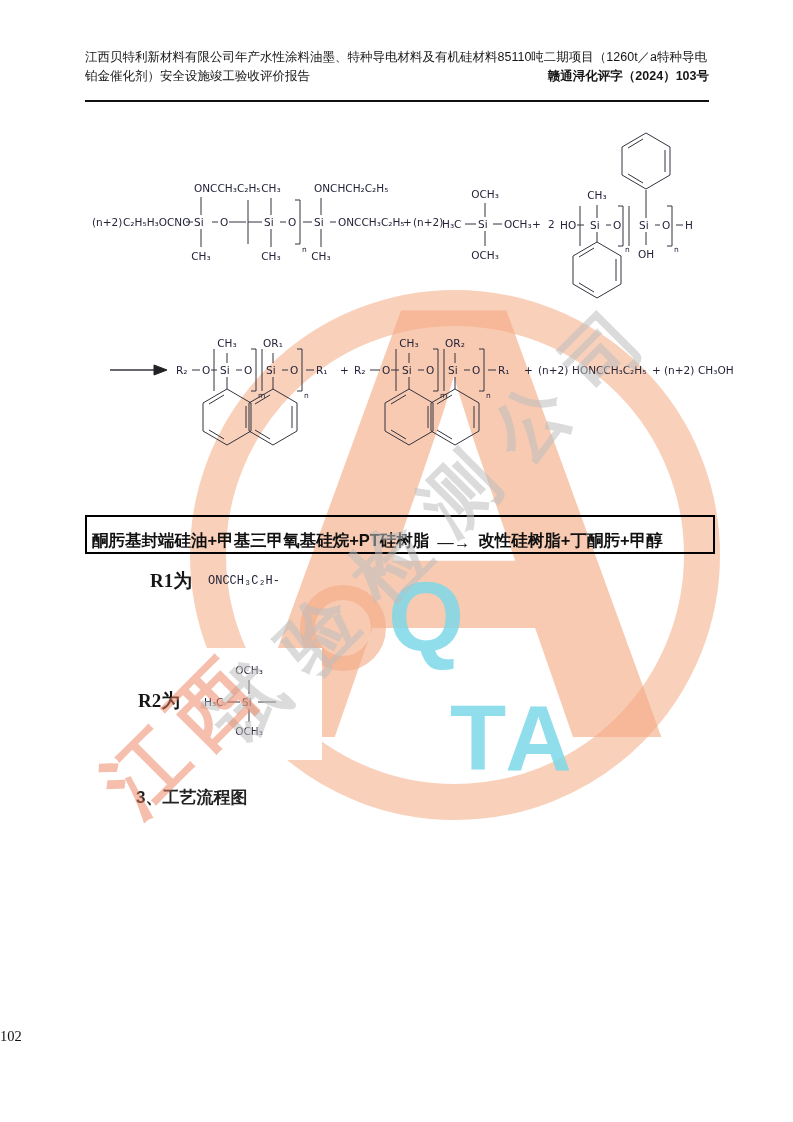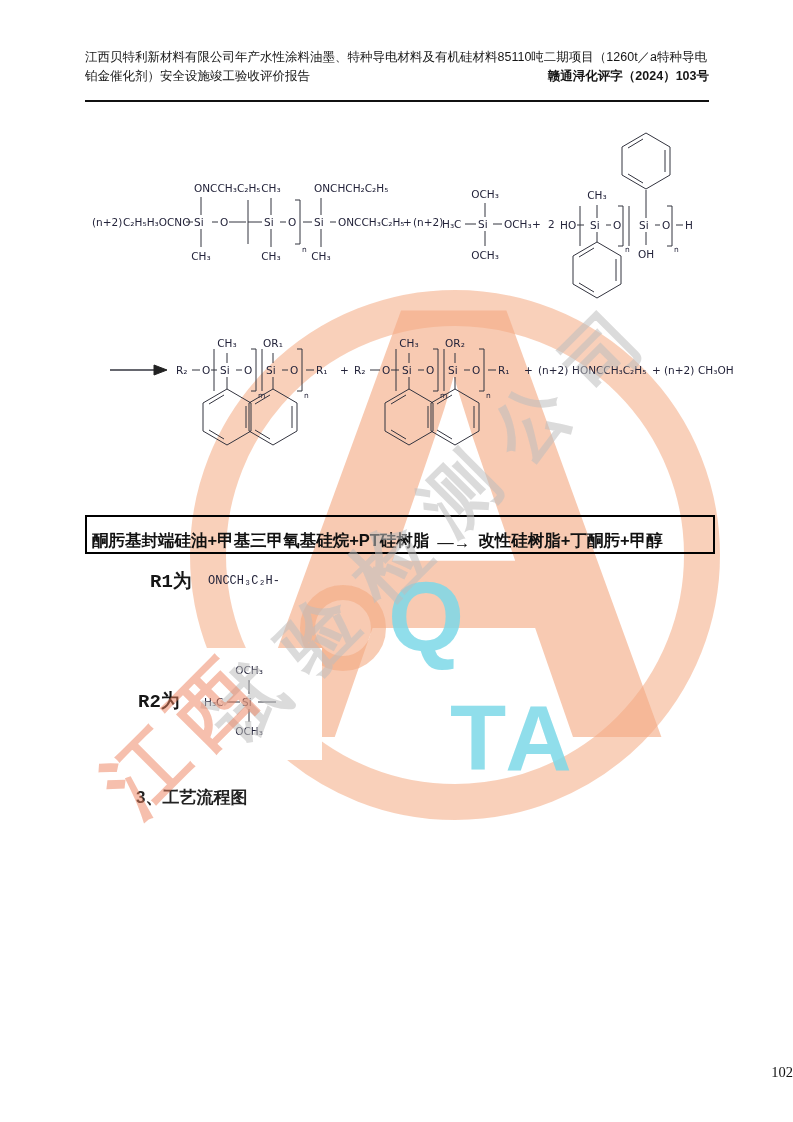--- a/index.html
+++ b/index.html
@@ -21,28 +21,28 @@
   svg text.sub{font-size:7.5px;}
   svg line, svg path, svg polygon{stroke:#33343f;stroke-width:1;fill:none;}
   svg polygon.head{fill:#222;stroke:#222;}
 
   
   .caption{left:85px;top:515px;width:616px;height:35px;border:2px solid #000;
            display:flex;align-items:flex-end;padding:0 5px;font-size:16.5px;font-weight:600;
            color:#111;background:transparent;white-space:nowrap;}
   .caption .arrow{margin:0 8px;font-weight:400;}
 
-  .rlabel{font-family:Liberation Mono, monospace;font-weight:700;font-size:19px;color:#161616;}
+  .rlabel{font-family:Liberation Serif, serif;font-weight:700;font-size:19px;color:#161616;}
   .formula{font-family:Liberation Mono, monospace;font-size:12px;color:#23233a;}
 
   .r2box{left:196px;top:648px;width:126px;height:112px;background:#ffffff;}
 
   .heading{left:136px;top:786px;font-size:17px;color:#222;font-weight:bold;}
-  .pageno{left:0;top:1028px;width:100%;text-align:right;
-          font-family:"Liberation Serif",serif;font-size:14.5px;color:#111;margin-top:36px;}
+  .pageno{left:0;top:1028px;width:100%;text-align:left;
+          font-family:"Liberation Serif",serif;font-size:14.5px;color:#111;}
 
   
   .ring{left:190px;top:290px;width:530px;height:530px;box-sizing:border-box;
         border:36px solid rgba(244,170,130,0.55);border-radius:50%;}
   .bigA{left:230px;top:212px;font-size:620px;line-height:1;font-weight:700;
         color:rgba(244,170,130,0.62);font-family:"Liberation Sans",sans-serif;}
   .smallring{left:300px;top:585px;width:86px;height:86px;box-sizing:border-box;
         border:15px solid rgba(244,170,130,0.6);border-radius:50%;}
   .q{left:388px;top:568px;font-size:98px;font-weight:700;color:rgba(125,216,232,0.85);line-height:1;}
   .ta{left:450px;top:692px;font-size:92px;font-weight:700;letter-spacing:6px;

